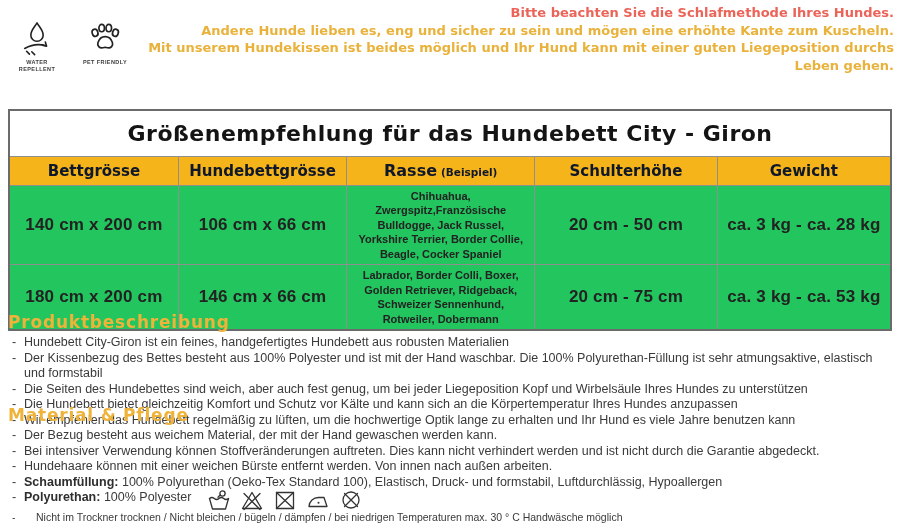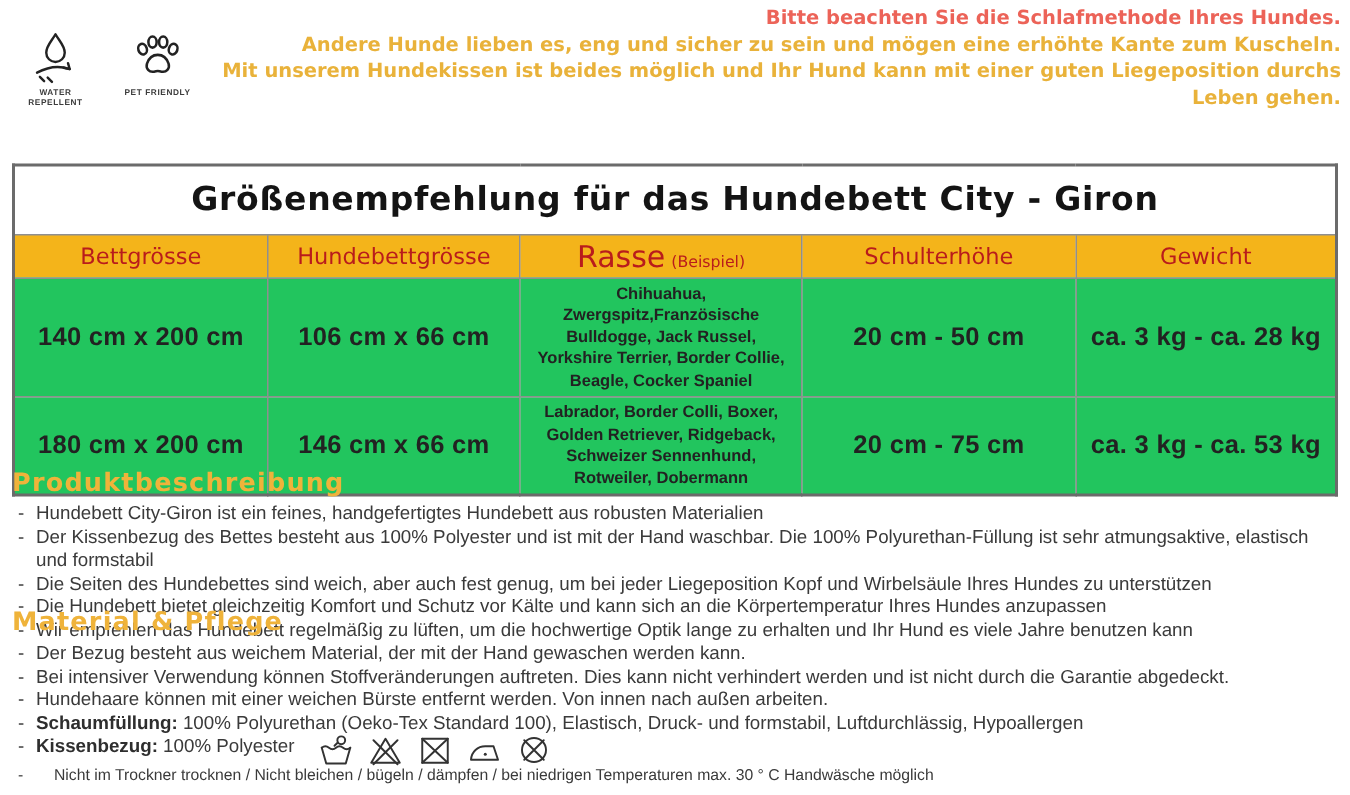--- a/index.html
+++ b/index.html
@@ -19,24 +19,24 @@
   .notice .lx { color:#e9b23a; }
 
   
   table.size-table { position:absolute; left:8px; top:85px; width:884px; border-collapse:collapse;
                      table-layout:fixed; text-align:center; }
   table.size-table, table.size-table td, table.size-table th { border:1px solid #8f8f8f; }
   table.size-table { border:2px solid #6b6b6b;margin-top:24px; }
   .t-title td { border-bottom:1px solid #999; height:46px; background:#fff; }
   .t-title div { font-family:"DejaVu Sans",sans-serif; font-size:22px; font-weight:700; letter-spacing:.5px; color:#141414; }
   .t-head th { background:#f4b41a; height:29px; font-family:"DejaVu Sans",sans-serif;
-               font-size:15px; font-weight:400; color:#b91c1c; border-right:2px solid #fff; border-left:2px solid #fff; }
+               font-size:15px; font-weight:700; color:#0f172a; border-right:2px solid #fff; border-left:2px solid #fff; }
   .t-head th:first-child { border-left:2px solid #6b6b6b; }
   .t-head th:last-child { border-right:2px solid #6b6b6b; }
-  .rasse-big { font-size:20px; }
+  .rasse-big { font-size:16px; }
   .rasse-small { font-size:10.5px; margin-left:4px; }
   .t-row td { background:#22c55e; color:#222; vertical-align:middle; }
   .t-row.r1 td { height:72px; }
   .t-row.r2 td { height:56px; }
   .cell-size { font-size:17px; font-weight:700; letter-spacing:.2px; }
   .cell-breeds { font-size:11px; font-weight:700; line-height:14.5px; padding:3px 5px; color:#1d1d1d; }
 
   
   .section { position:absolute; left:8px; width:886px; }
   .sec-produkt { top:312px; }
@@ -167,21 +167,21 @@
   <div class="bullet">
       <span class="dash">-</span>
       <span class="txt">Hundehaare können mit einer weichen Bürste entfernt werden. Von innen nach außen arbeiten.</span>
     </div>
   <div class="bullet">
       <span class="dash">-</span>
       <span class="txt"><b>Schaumfüllung:</b><span> 100% Polyurethan (Oeko-Tex Standard 100), Elastisch, Druck- und formstabil, Luftdurchlässig, Hypoallergen</span></span>
     </div>
   <div class="bullet bullet-with-icons">
     <span class="dash">-</span>
-    <span style="flex:none;"><b>Kissenbezug:</b><span> 100% Polyester</span></span>
+    <span style="flex:none;"><b>Polyurethan:</b><span> 100% Polyester</span></span>
     <span class="care-icons">
       <span>
         <svg width="24" height="22" viewBox="0 0 24 22" fill="none" stroke="#333" stroke-width="1.3" stroke-linecap="round" stroke-linejoin="round">
           <path d="M2.5 9.5 L5.5 20 L18.5 20 L21.5 9.5"></path>
           <path d="M2.5 9.5 q2.4 -2 4.8 0 t4.7 0 t4.7 0 t4.8 0"></path>
           <circle cx="15.5" cy="4.5" r="2.6"></circle>
           <path d="M13.2 6 l-2.2 2.2"></path>
         </svg>
       </span>
       <span>

